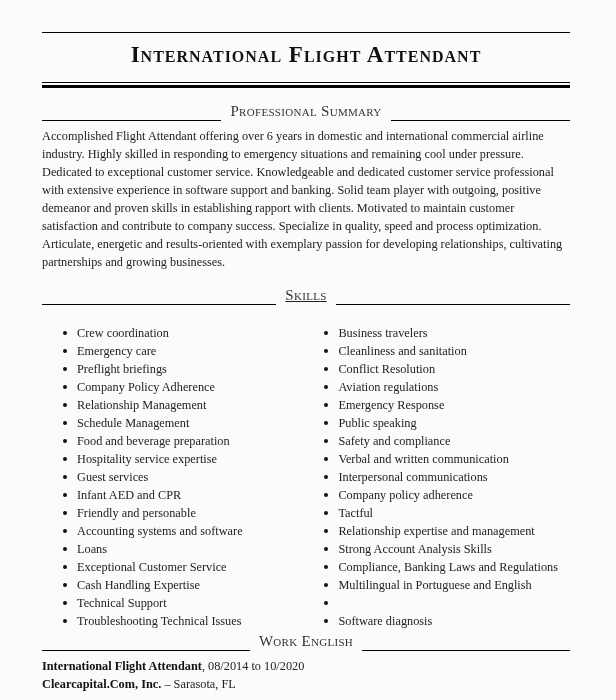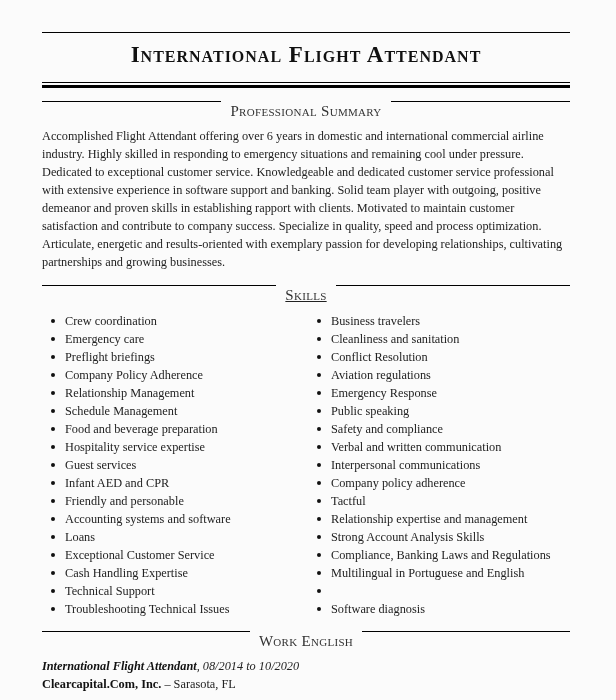--- a/index.html
+++ b/index.html
@@ -17,53 +17,53 @@
 
     .title {
       position: absolute; top: 42px; left: 42px; width: 528px;
       text-align: center;
       font-size: 23px; font-weight: bold; font-variant: small-caps;
       letter-spacing: 1px; color: #111;
     }
 
     .section-head {
       position: absolute; left: 42px; width: 528px; height: 20px;
-      display: flex; align-items: flex-start;
+      display: flex; align-items: flex-end;
     }
     .section-head .line { flex: 1; height: 1px; background: #000; }
     .section-head .label {
       padding: 0 9px; font-size: 15px; font-variant: small-caps;
       color: #333; letter-spacing: 0.3px; line-height: 20px;
     }
 
     .summary {
       position: absolute; top: 127px; left: 42px; width: 530px;
       font-size: 12.3px; line-height: 18px; color: #222;
       margin: 0;
     }
 
     .skills {
       position: absolute; top: 312px; left: 42px; width: 528px;
       display: flex;
     }
-    .skills ul { list-style: none; margin: 0; padding: 0; }
+    .skills ul { list-style: none; margin: 12px; padding: 0; }
     .skills .col-left { width: 266px; }
     .skills .col-right { width: 262px; }
     .skills li {
       position: relative; height: 18px; line-height: 18px;
       font-size: 12.3px; padding-left: 23px; white-space: nowrap; color: #222;
     }
     .skills li .bullet {
       position: absolute; left: 9px; top: 7px;
       width: 4px; height: 4px; border-radius: 50%; background: #111;
     }
 
     .job-title-line {
       position: absolute; top: 657px; left: 42px;
-      font-size: 12.3px; line-height: 18px; color: #222; font-style: italic;
+      font-size: 12.3px; line-height: 18px; color: #222;
     }
     .job-title-line b { color: #111; }
     .company-line {
       position: absolute; top: 675px; left: 42px;
       font-size: 12.3px; line-height: 18px; color: #222;
     }
     .company-line b { color: #111; }
     .duty-line {
       position: absolute; top: 693px; left: 42px; width: 528px; height: 18px;
       font-size: 12.3px; line-height: 18px; color: #222;

